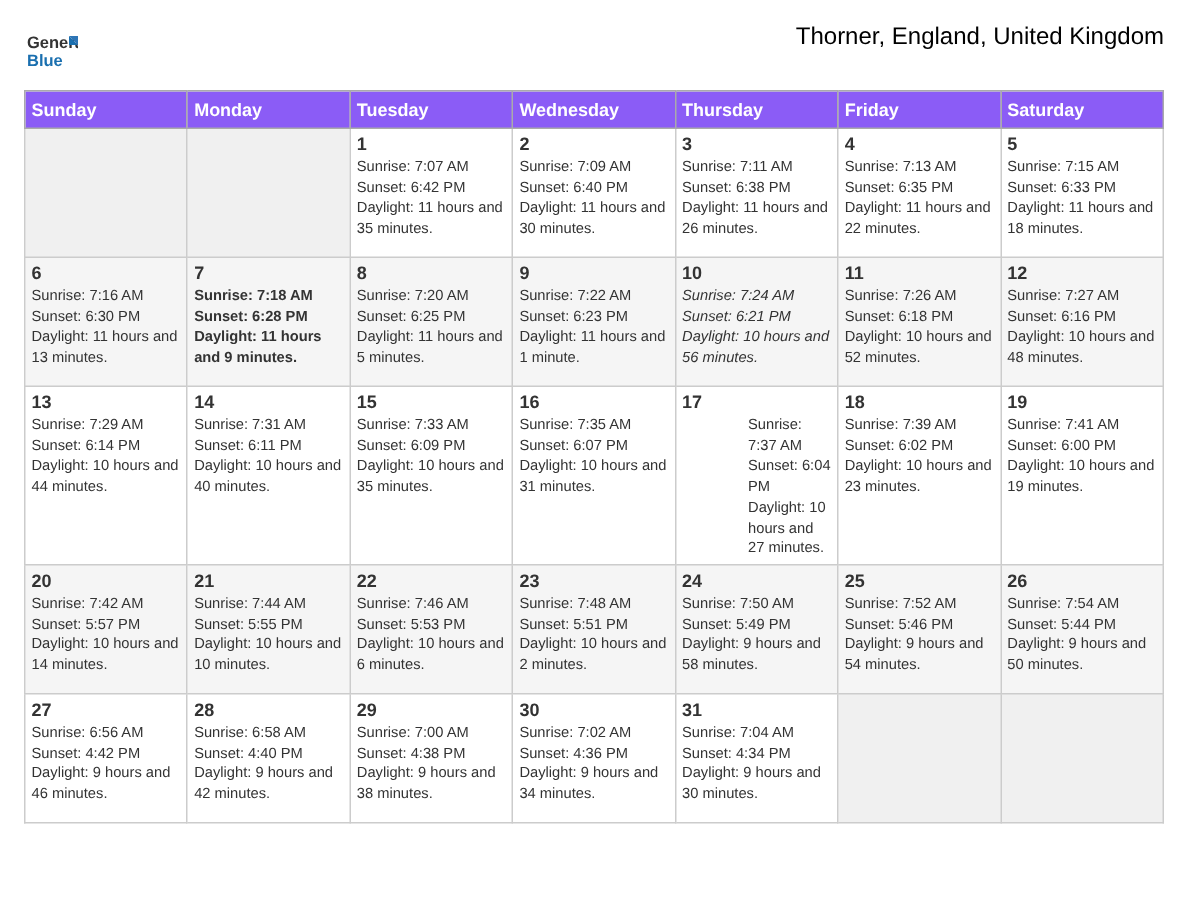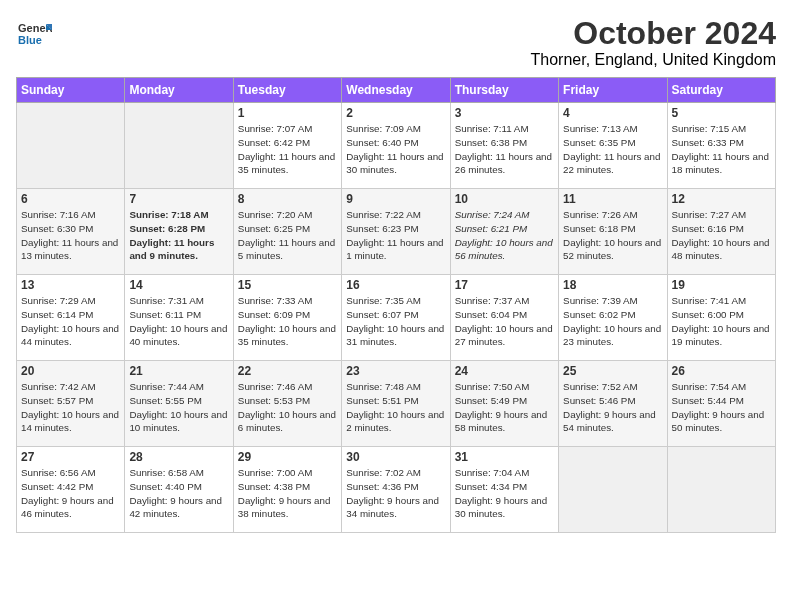--- a/index.html
+++ b/index.html
@@ -97,21 +97,20 @@
         <svg width="36" height="36" viewBox="0 0 36 36">
           <rect x="0" y="0" width="36" height="36" fill="white"></rect>
           <text x="2" y="16" font-size="11" font-weight="bold" fill="#333" font-family="Arial">General</text>
           <text x="2" y="28" font-size="11" font-weight="bold" fill="#1a6faf" font-family="Arial">Blue</text>
           <polygon points="30,8 36,14 30,14" fill="#1a6faf"></polygon>
           <polygon points="30,8 36,14 36,8" fill="#2e75b6"></polygon>
         </svg>
       </div>
     </div>
     <div class="title-block">
-      <div class="month-title">October 2024</div>
       <div class="location">Thorner, England, United Kingdom</div>
     </div>
   </div>
 
   <table class="calendar">
     <thead>
       <tr>
       <th>Sunday</th>
           <th>Monday</th>
           <th>Tuesday</th>
@@ -220,21 +219,21 @@
 Daylight: 10 hours and 35 minutes.</div>
           </td>
           <td>
             <span class="day-num">16</span>
             <div class="day-info" style="white-space: pre-line;">Sunrise: 7:35 AM
 Sunset: 6:07 PM
 Daylight: 10 hours and 31 minutes.</div>
           </td>
           <td>
             <span class="day-num">17</span>
-            <div class="day-info" style="white-space: pre-line;">Sunrise: 7:37 AM
+            <div class="day-info" style="white-space: pre-line; margin-left: 44px;">Sunrise: 7:37 AM
 Sunset: 6:04 PM
 Daylight: 10 hours and 27 minutes.</div>
           </td>
           <td>
             <span class="day-num">18</span>
             <div class="day-info" style="white-space: pre-line;">Sunrise: 7:39 AM
 Sunset: 6:02 PM
 Daylight: 10 hours and 23 minutes.</div>
           </td>
           <td>

